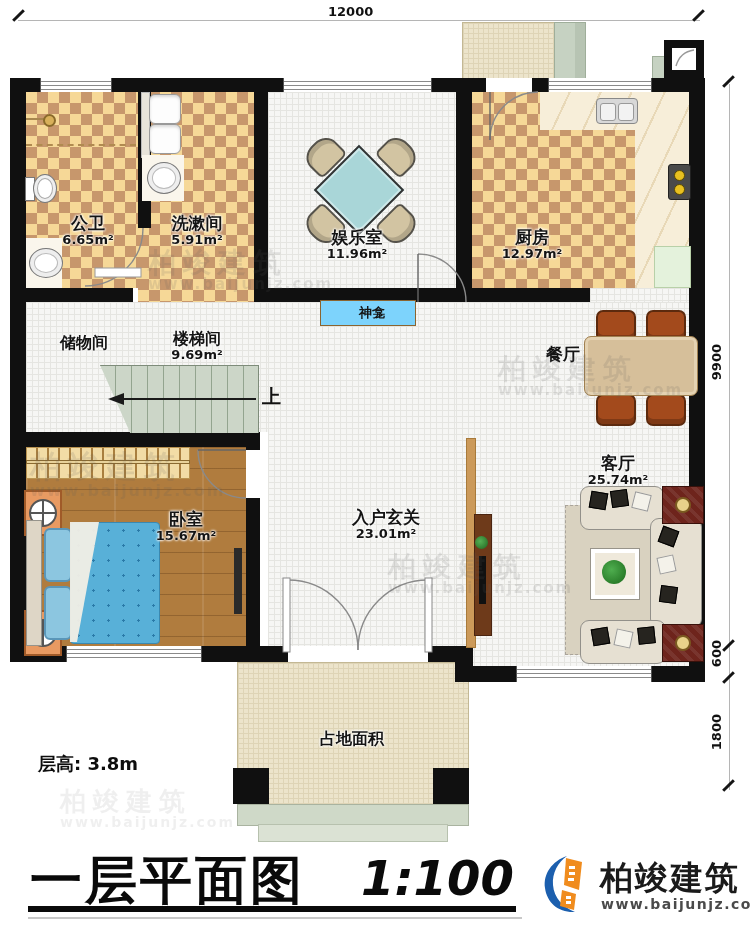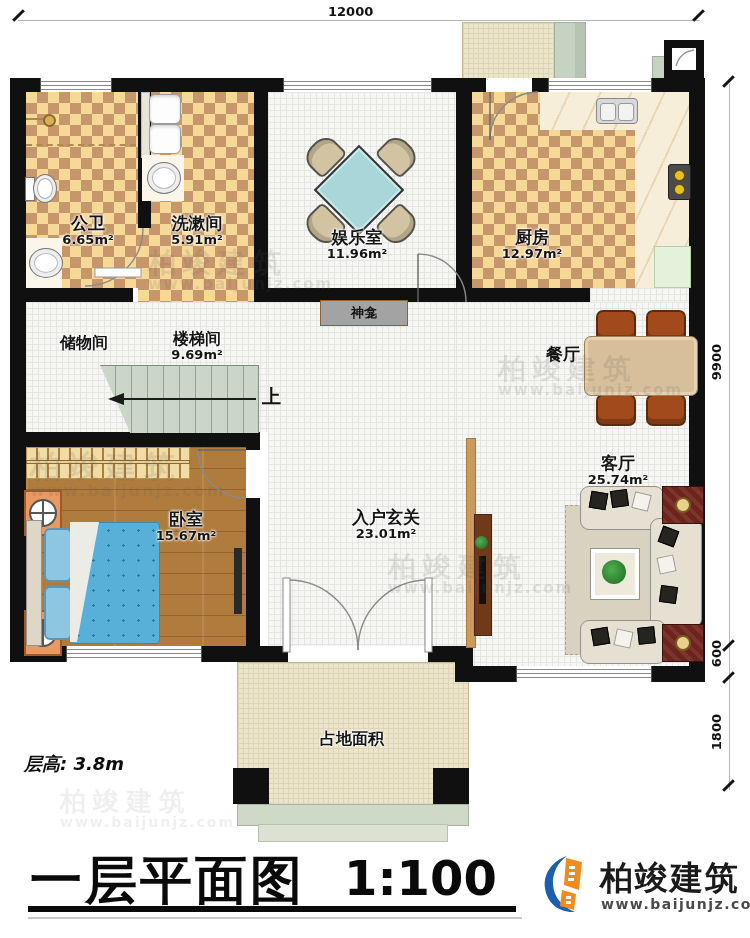--- a/index.html
+++ b/index.html
@@ -102,21 +102,21 @@
   <div class="wall" style="left:233px;top:768px;width:36px;height:36px;"></div>
   <div class="wall" style="left:433px;top:768px;width:36px;height:36px;"></div>
 
   <div class="win-h" style="left:40px;top:78px;width:70px;height:14px;"></div>
   <div class="win-h" style="left:283px;top:78px;width:147px;height:14px;"></div>
   <div class="abs" style="left:486px;top:78px;width:46px;height:14px;background:#fff;"></div>
   <div class="win-h" style="left:548px;top:78px;width:102px;height:14px;"></div>
   <div class="win-h" style="left:66px;top:646px;width:134px;height:16px;"></div>
   <div class="win-h" style="left:516px;top:666px;width:134px;height:16px;"></div>
 
-  <div class="abs" style="left:320px;top:300px;width:86px;height:24px;background:#a3a3a3;border:1px solid #8a6430;display:flex;align-items:center;justify-content:center;">
+  <div class="abs" style="left:320px;top:300px;width:86px;height:24px;background:#7dd3fc;border:1px solid #8a6430;display:flex;align-items:center;justify-content:center;padding-left:8px;">
     <span style="font-size:13px;font-weight:bold;color:#151515;">神龛</span>
   </div>
 
   <div class="abs" style="left:100px;top:365px;width:158px;height:67px;background:#ccd6c8;background-image:repeating-linear-gradient(90deg,transparent 0 15px,#93a48f 15px 16px);border-top:1px solid #7e8c7a;border-right:1px solid #7e8c7a;clip-path:polygon(0 0,100% 0,100% 100%,19% 100%);"></div>
 
   <div class="abs" style="left:26px;top:118px;width:20px;height:2px;background:#a8874f;"></div>
   <div class="abs" style="left:43px;top:114px;width:9px;height:9px;border-radius:50%;background:#d8b05a;border:2px solid #8a6a2a;"></div>
   <div class="abs" style="left:26px;top:144px;width:110px;height:0;border-top:2px dashed #b08a50;"></div>
   <div class="abs" style="left:25px;top:177px;width:8px;height:22px;background:#fff;border:1px solid #777;"></div>
   <div class="abs" style="left:33px;top:174px;width:22px;height:27px;background:#fff;border:1px solid #777;border-radius:50%;box-shadow:inset 0 0 0 3px #eee,inset 0 0 0 4px #aaa;"></div>
@@ -271,24 +271,24 @@
   </div>
   <div class="wm" style="left:388px;top:552px;">
     <div class="l1" style="font-size:28px;">柏竣建筑</div>
     <div class="l2" style="font-size:15px;">www.baijunjz.com</div>
   </div>
   <div class="wm" style="left:60px;top:788px;opacity:.09;">
     <div class="l1" style="font-size:26px;">柏竣建筑</div>
     <div class="l2" style="font-size:14px;">www.baijunjz.com</div>
   </div>
 
-  <div class="footer-stat" style="left:24px;top:752px;font-style:italic;">层高: 3.8m</div>
+  <div class="footer-stat" style="left:38px;top:752px;">层高: 3.8m</div>
 
   <div class="abs" style="left:30px;top:846px;font-size:52px;font-weight:bold;color:#0a0a0a;letter-spacing:3px;">一层平面图</div>
-  <div class="abs" style="left:344px;top:850px;font-size:48px;font-weight:600;color:#0a0a0a;">1:100</div>
+  <div class="abs" style="left:361px;top:850px;font-size:48px;font-weight:600;color:#0a0a0a;font-style:italic;">1:100</div>
   <div class="abs" style="left:28px;top:906px;width:488px;height:6px;background:#0a0a0a;"></div>
   <div class="abs" style="left:28px;top:917px;width:494px;height:2px;background:#c8c8c8;"></div>
 
   <div class="abs" style="left:540px;top:854px;width:54px;height:60px;">
     <svg width="54" height="60" viewBox="0 0 54 60">
       <path d="M27,2 C12,7 3,20 5,34 C7,49 19,59 35,58 C23,53 14,44 13,31 C12,19 18,8 27,2 Z" fill="#1c5fae"></path>
       <polygon points="26,4 42,8 39,36 24,31" fill="#f08c1e"></polygon>
       <polygon points="22,36 36,40 34,56 20,52" fill="#f08c1e"></polygon>
       <rect x="29" y="12" width="6" height="3" fill="#fff"></rect>
       <rect x="29" y="18" width="6" height="3" fill="#fff"></rect>

